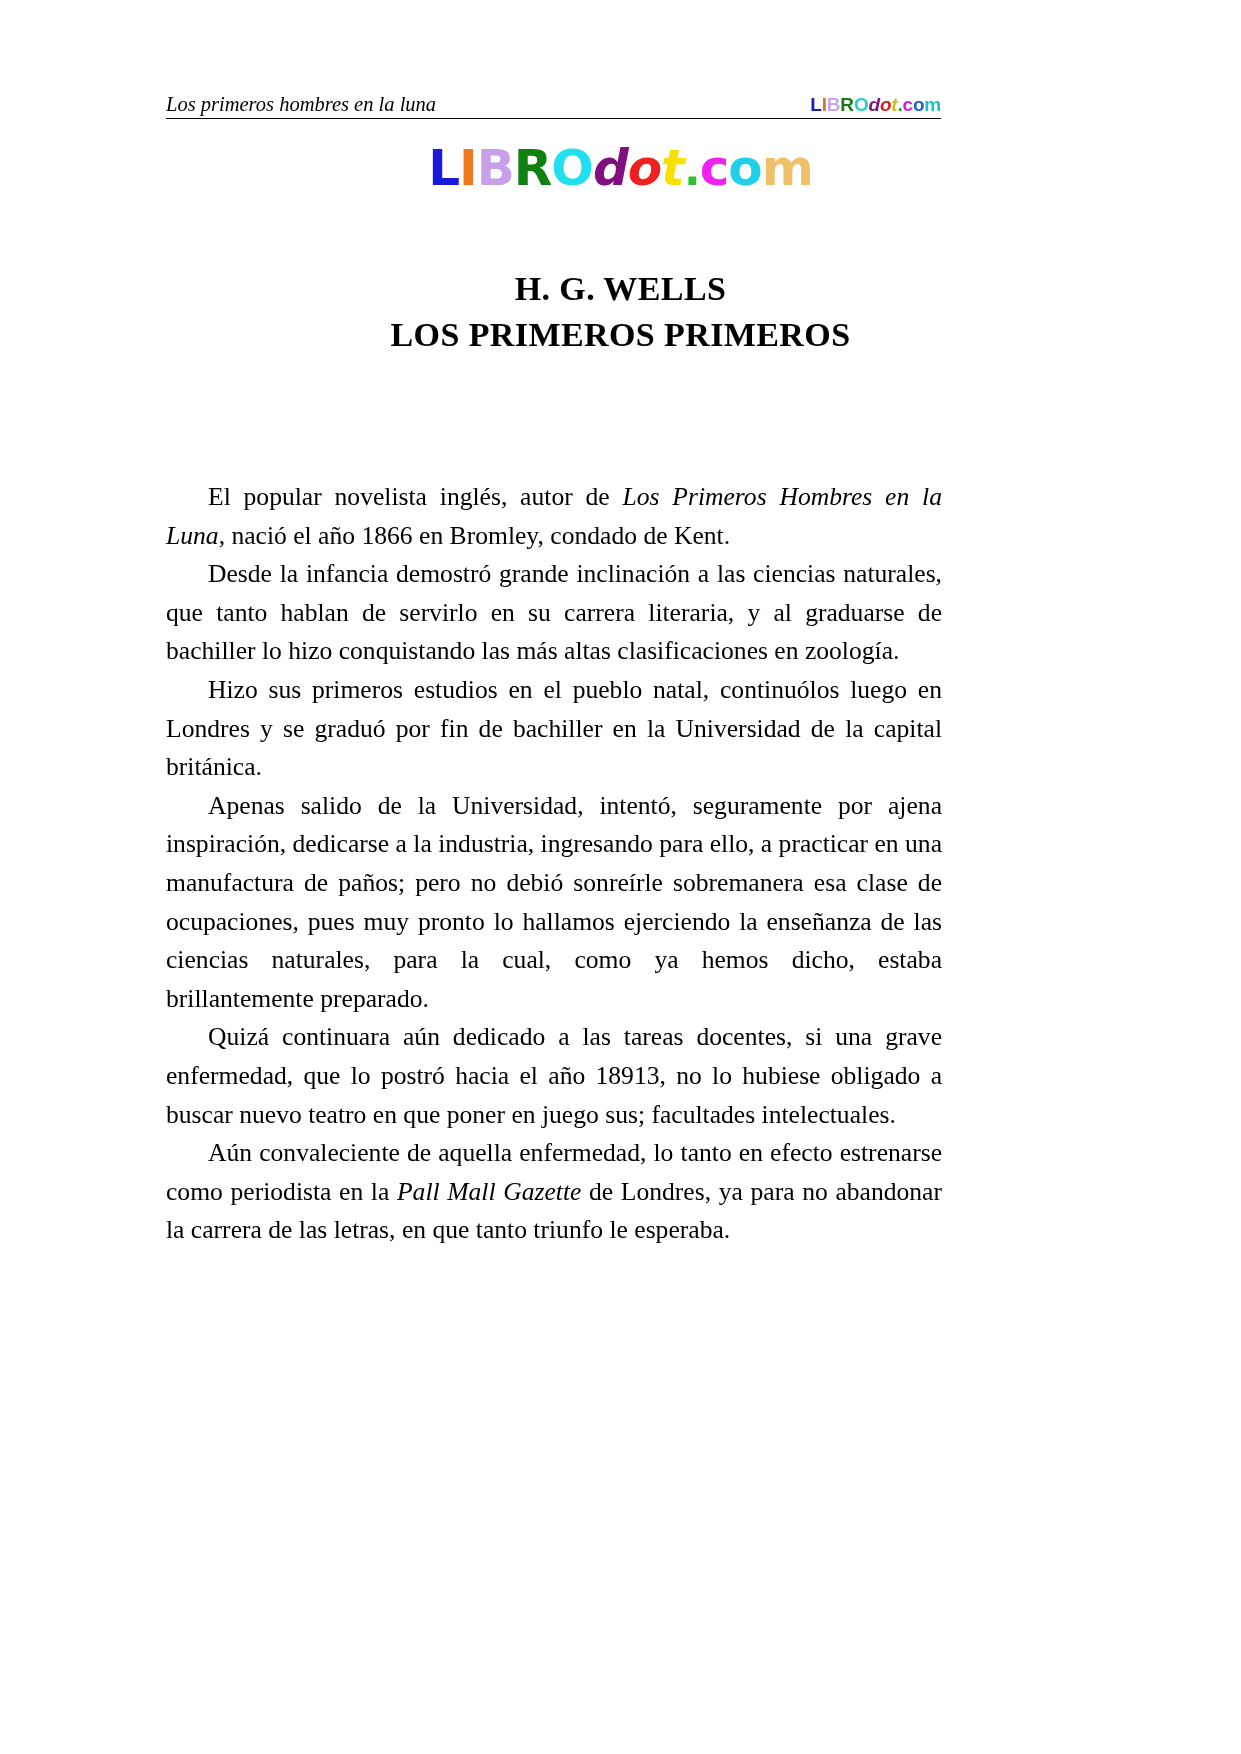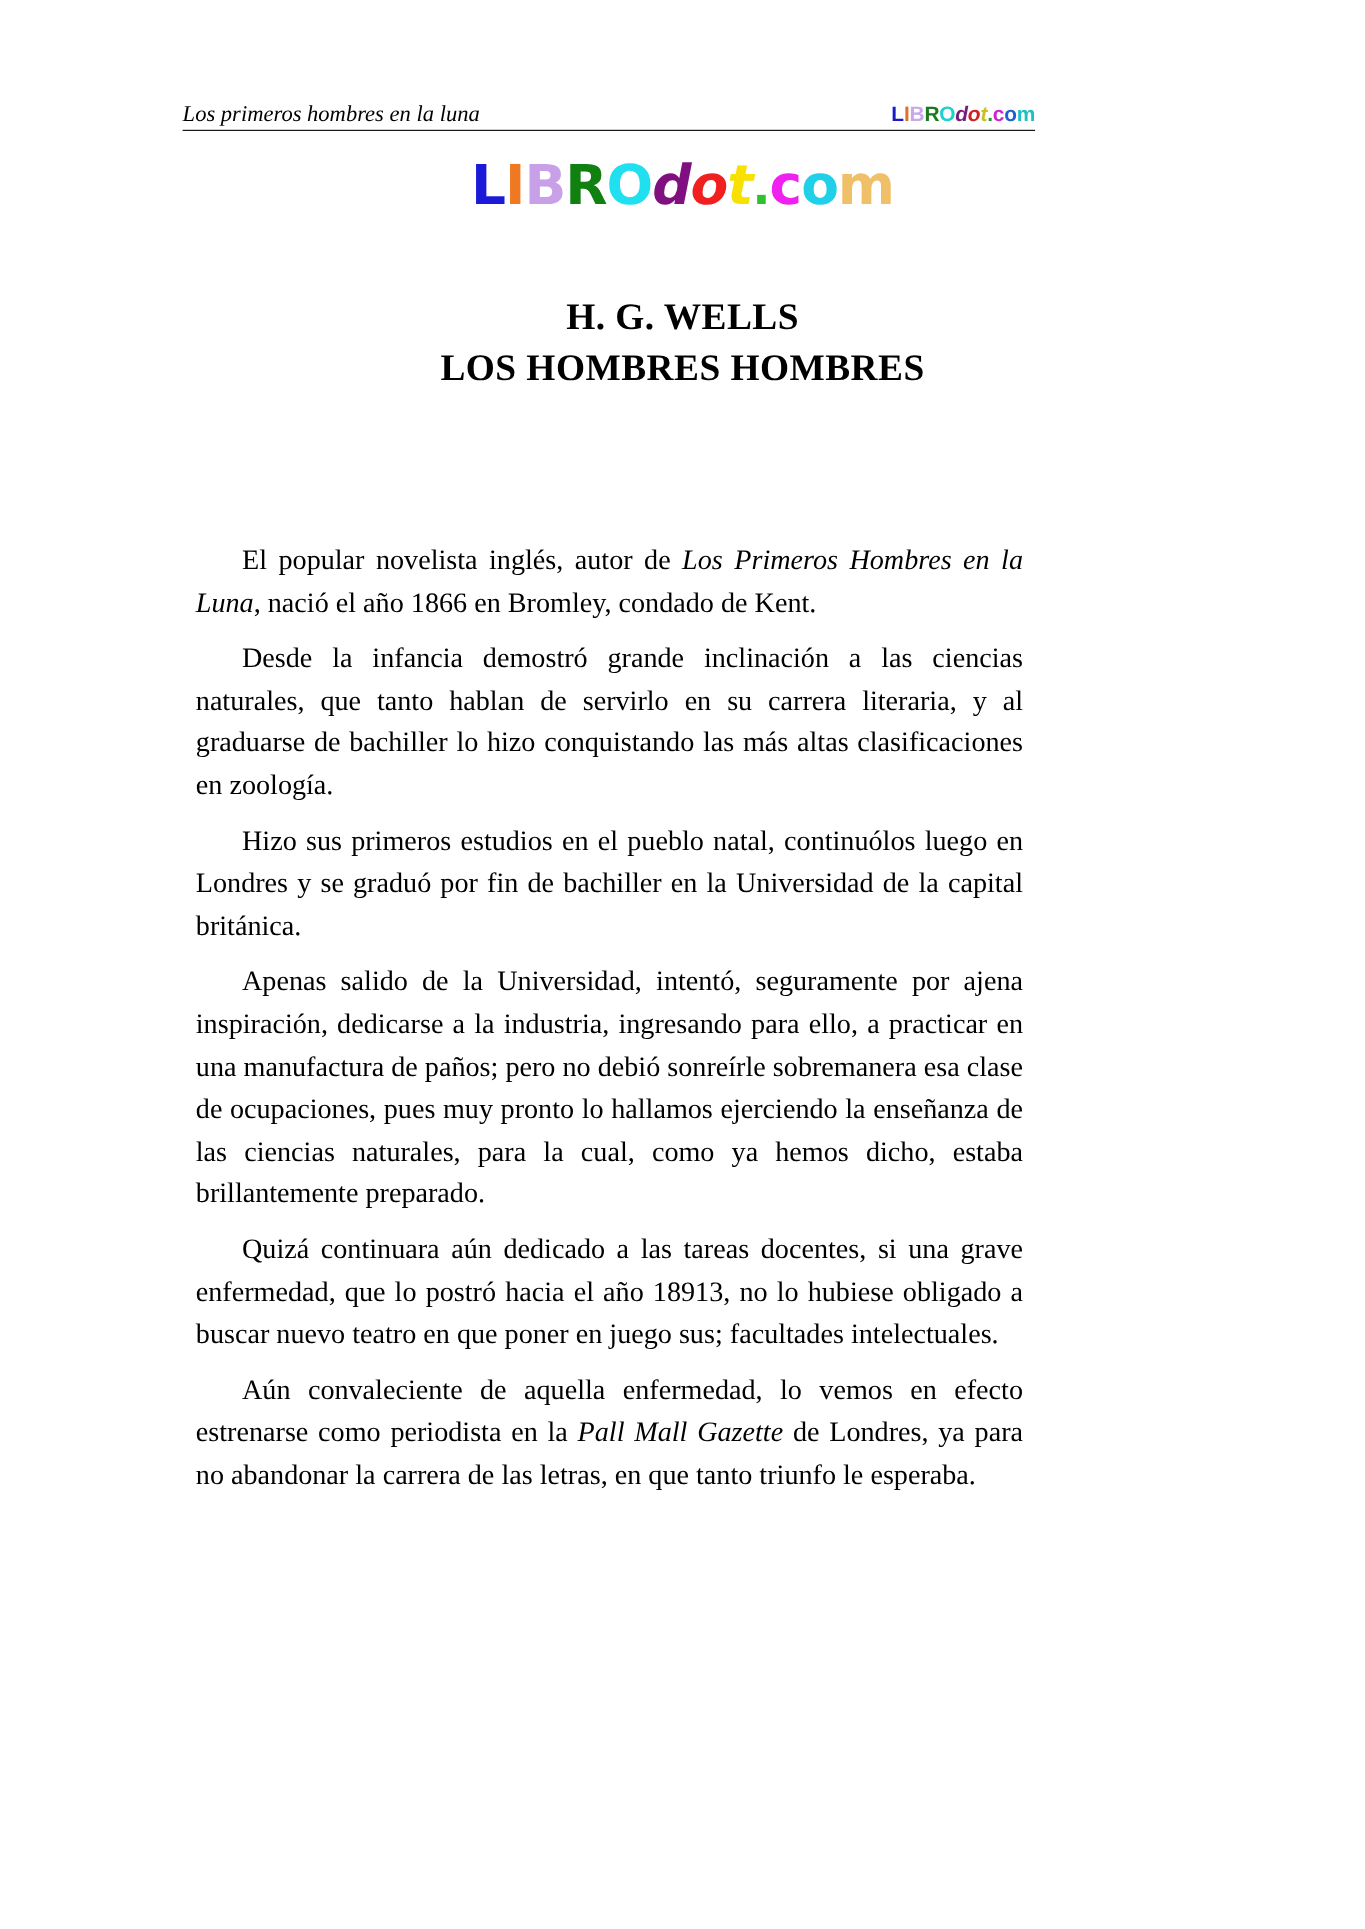--- a/index.html
+++ b/index.html
@@ -90,21 +90,21 @@
   }
 
   
   .body-text {
     position: absolute;
     left: 166px;
     top: 478px;
     width: 776px;
   }
   .body-text p {
-    margin: 12px;
+    margin: 0;
     font-family: "Liberation Serif", "DejaVu Serif", serif;
     font-size: 25.6px;
     line-height: 38.6px;
     text-align: justify;
     text-indent: 42px;
     hyphens: none;
   }
   .body-text p i { font-style: italic; }
 </style>
 </head>
@@ -114,25 +114,25 @@
 
   <div class="running-header">
     <div class="header-title">Los primeros hombres en la luna</div>
     <div class="header-logo"><span style="color: rgb(26, 26, 200);">L</span><span style="color: rgb(224, 112, 42);">I</span><span style="color: rgb(200, 168, 232);">B</span><span style="color: rgb(26, 122, 26);">R</span><span style="color: rgb(32, 208, 208);">O</span><span class="it" style="color: rgb(122, 26, 122);">d</span><span class="it" style="color: rgb(208, 32, 32);">o</span><span class="it" style="color: rgb(200, 192, 32);">t</span><span style="color: rgb(32, 160, 32);">.</span><span style="color: rgb(208, 32, 208);">c</span><span style="color: rgb(32, 96, 208);">o</span><span style="color: rgb(32, 192, 192);">m</span></div>
   </div>
 
   <div class="wordmark"><span style="color: rgb(26, 26, 216);">L</span><span style="color: rgb(240, 120, 32);">I</span><span style="color: rgb(200, 160, 232);">B</span><span style="color: rgb(16, 128, 16);">R</span><span style="color: rgb(32, 224, 240);">O</span><span class="it" style="color: rgb(128, 16, 128);">d</span><span class="it" style="color: rgb(240, 32, 32);">o</span><span class="it" style="color: rgb(248, 224, 0);">t</span><span class="dotdot" style="color: rgb(48, 192, 48);">.</span><span style="color: rgb(240, 32, 240);">c</span><span style="color: rgb(32, 208, 232);">o</span><span style="color: rgb(240, 192, 104);">m</span></div>
 
   <div class="title-block">
     <div class="title-line">H. G. WELLS</div>
-    <div class="title-line">LOS HOMBRES HOMBRES</div>
+    <div class="title-line">LOS PRIMEROS PRIMEROS</div>
   </div>
 
   <div class="body-text">
       <p><span>El popular novelista inglés, autor de </span><i>Los Primeros Hombres en la Luna</i><span>, nació el año 1866 en Bromley, condado de Kent.</span></p>
       <p><span>Desde la infancia demostró grande inclinación a las ciencias naturales, que tanto hablan de servirlo en su carrera literaria, y al graduarse de bachiller lo hizo conquistando las más altas clasificaciones en zoología.</span></p>
       <p><span>Hizo sus primeros estudios en el pueblo natal, continuólos luego en Londres y se graduó por fin de bachiller en la Universidad de la capital británica.</span></p>
       <p><span>Apenas salido de la Universidad, intentó, seguramente por ajena inspiración, dedicarse a la industria, ingresando para ello, a practicar en una manufactura de paños; pero no debió sonreírle sobremanera esa clase de ocupaciones, pues muy pronto lo hallamos ejerciendo la enseñanza de las ciencias naturales, para la cual, como ya hemos dicho, estaba brillantemente preparado.</span></p>
       <p><span>Quizá continuara aún dedicado a las tareas docentes, si una grave enfermedad, que lo postró hacia el año 18913, no lo hubiese obligado a buscar nuevo teatro en que poner en juego sus; facultades intelectuales.</span></p>
-      <p><span>Aún convaleciente de aquella enfermedad, lo vemos en efecto estrenarse como periodista en la </span><i>Pall Mall Gazette</i><span> de Londres, ya para no abandonar la carrera de las letras, en que tanto triunfo le esperaba.</span></p>
+      <p><span>Aún convaleciente de aquella enfermedad, lo tanto en efecto estrenarse como periodista en la </span><i>Pall Mall Gazette</i><span> de Londres, ya para no abandonar la carrera de las letras, en que tanto triunfo le esperaba.</span></p>
     </div>
 
 </div>
 
 </body></html>

